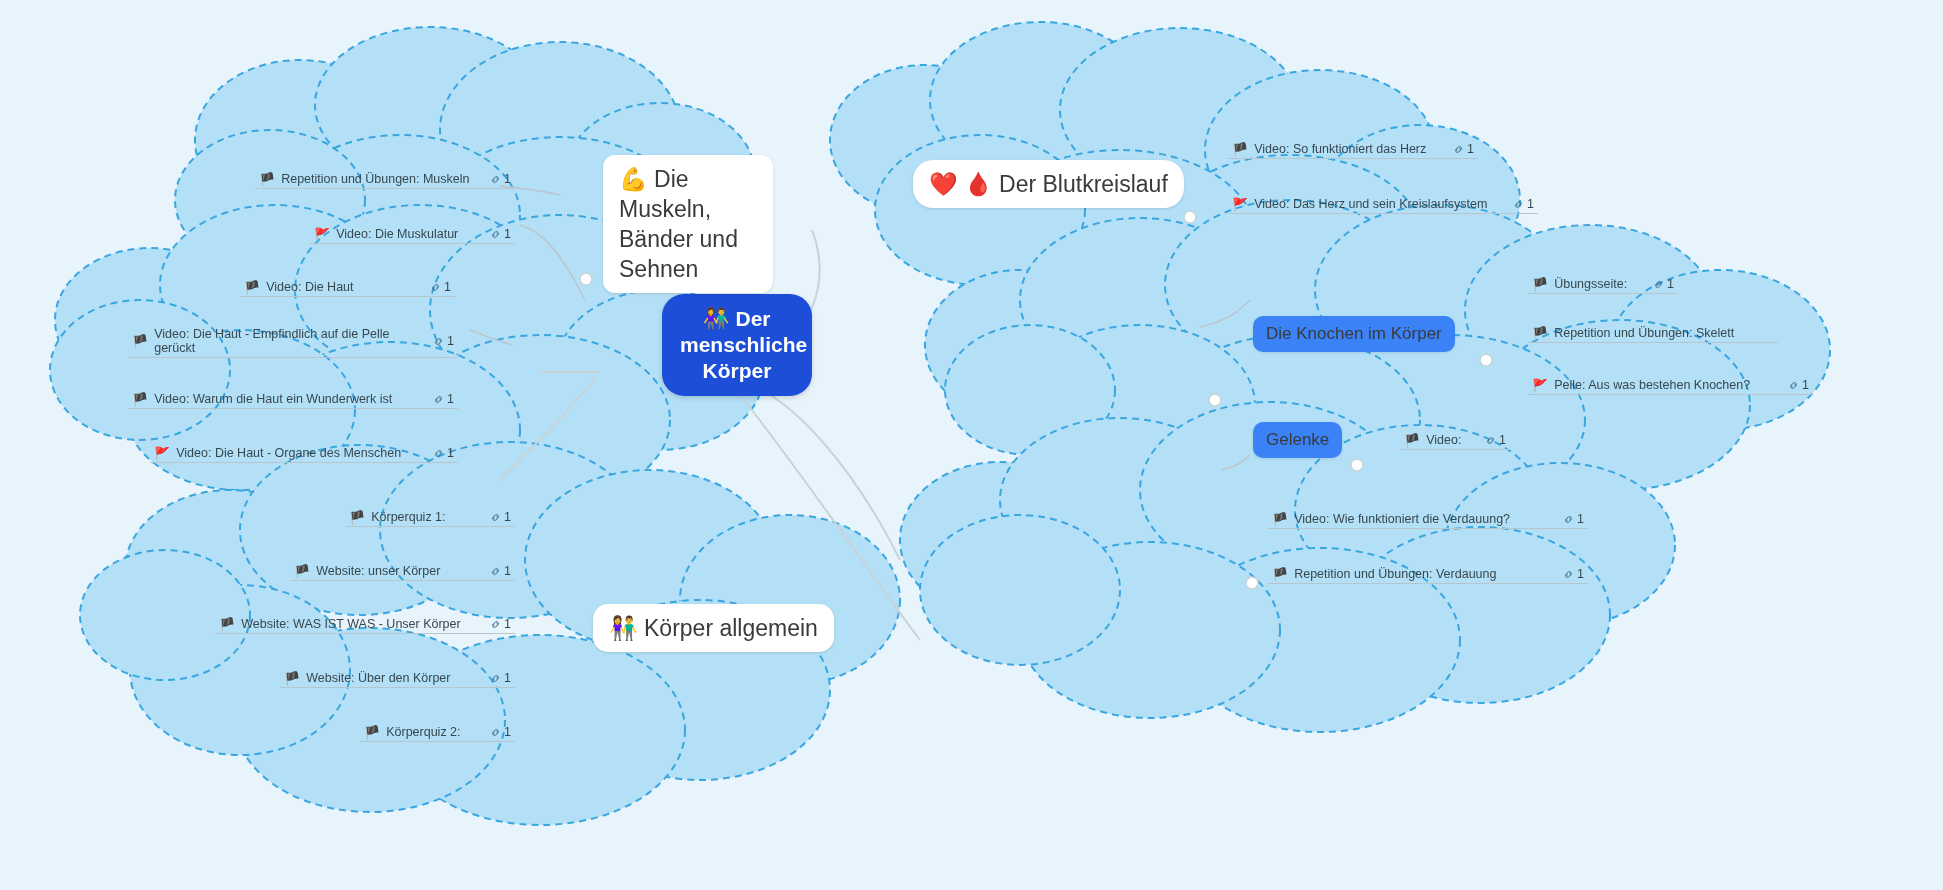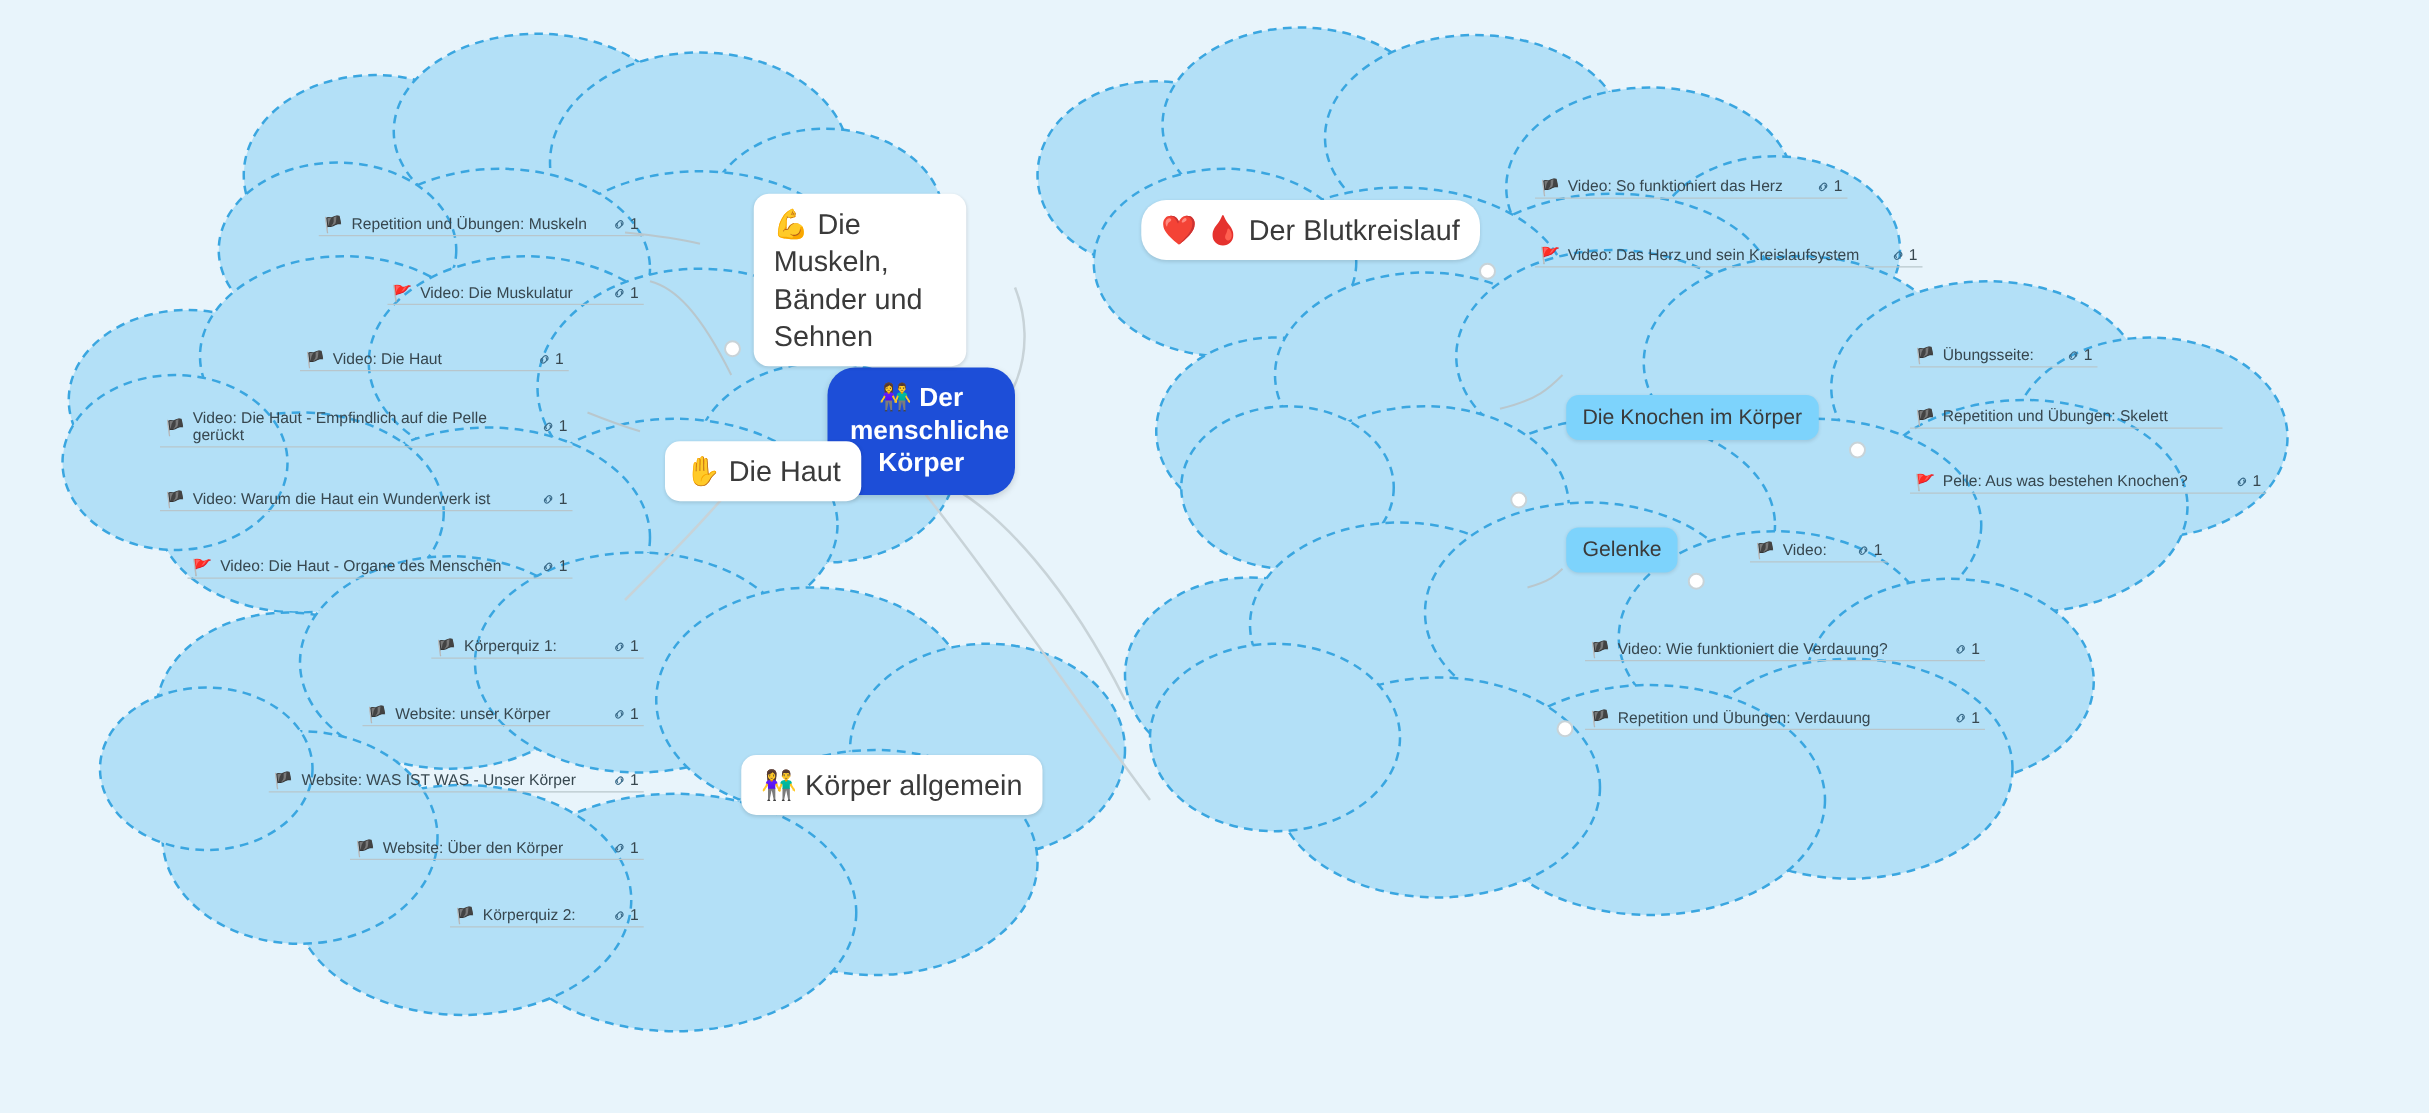--- a/index.html
+++ b/index.html
@@ -53,21 +53,21 @@
     font-size: 23px;
     line-height: 30px;
     border-radius: 12px;
     padding: 9px 16px;
     box-shadow: 0 1px 3px rgba(0,0,0,0.12);
     margin-left: 20px;
   }
   .topic.wrap { white-space: normal; width: 170px; }
   
   .subtopic {
-    background: #7dd3fc;
+    background: #3b82f6;
     color: #3a3a3a;
     font-size: 17px;
     line-height: 22px;
     border-radius: 10px;
     padding: 7px 13px;
     box-shadow: 0 1px 3px rgba(0,0,0,0.10);
   }
   
   .leaf {
     display: flex;
@@ -236,24 +236,20 @@
     <span class="lbl">Video: Die Muskulatur</span>
     <span class="cnt">
       <svg class="chain" viewBox="0 0 16 16">
           <path d="M6 10a3 3 0 0 1 0-4l2-2a3 3 0 0 1 4 4l-1 1" fill="none" stroke="#3a6b8a" stroke-width="1.4" stroke-linecap="round"></path>
           <path d="M10 6a3 3 0 0 1 0 4l-2 2a3 3 0 0 1-4-4l1-1" fill="none" stroke="#3a6b8a" stroke-width="1.4" stroke-linecap="round"></path>
         </svg>
       <span>1</span>
     </span>
   </div>
 
-  <div class="node topic" style="left:512px; top:353px;">
-    <span class="emoji">✋</span>
-    <span>Die Haut</span>
-  </div>
 
   <div class="node leaf right-align" style="left:240px; top:278px; width:215px;">
     <span class="emoji">🏴</span>
     <span class="lbl">Video: Die Haut</span>
     <span class="cnt">
       <svg class="chain" viewBox="0 0 16 16">
           <path d="M6 10a3 3 0 0 1 0-4l2-2a3 3 0 0 1 4 4l-1 1" fill="none" stroke="#3a6b8a" stroke-width="1.4" stroke-linecap="round"></path>
           <path d="M10 6a3 3 0 0 1 0 4l-2 2a3 3 0 0 1-4-4l1-1" fill="none" stroke="#3a6b8a" stroke-width="1.4" stroke-linecap="round"></path>
         </svg>
       <span>1</span>
@@ -289,21 +285,21 @@
     <span class="lbl">Video: Die Haut - Organe des Menschen</span>
     <span class="cnt">
       <svg class="chain" viewBox="0 0 16 16">
           <path d="M6 10a3 3 0 0 1 0-4l2-2a3 3 0 0 1 4 4l-1 1" fill="none" stroke="#3a6b8a" stroke-width="1.4" stroke-linecap="round"></path>
           <path d="M10 6a3 3 0 0 1 0 4l-2 2a3 3 0 0 1-4-4l1-1" fill="none" stroke="#3a6b8a" stroke-width="1.4" stroke-linecap="round"></path>
         </svg>
       <span>1</span>
     </span>
   </div>
 
-  <div class="node topic" style="left:573px; top:604px;">
+  <div class="node topic" style="left:573px; top:604px;border-radius:15px;">
     <span class="emoji">👫</span>
     <span>Körper allgemein</span>
   </div>
 
   <div class="node leaf right-align" style="left:345px; top:508px; width:170px;">
     <span class="emoji">🏴</span>
     <span class="lbl">Körperquiz 1:</span>
     <span class="cnt">
       <svg class="chain" viewBox="0 0 16 16">
           <path d="M6 10a3 3 0 0 1 0-4l2-2a3 3 0 0 1 4 4l-1 1" fill="none" stroke="#3a6b8a" stroke-width="1.4" stroke-linecap="round"></path>

